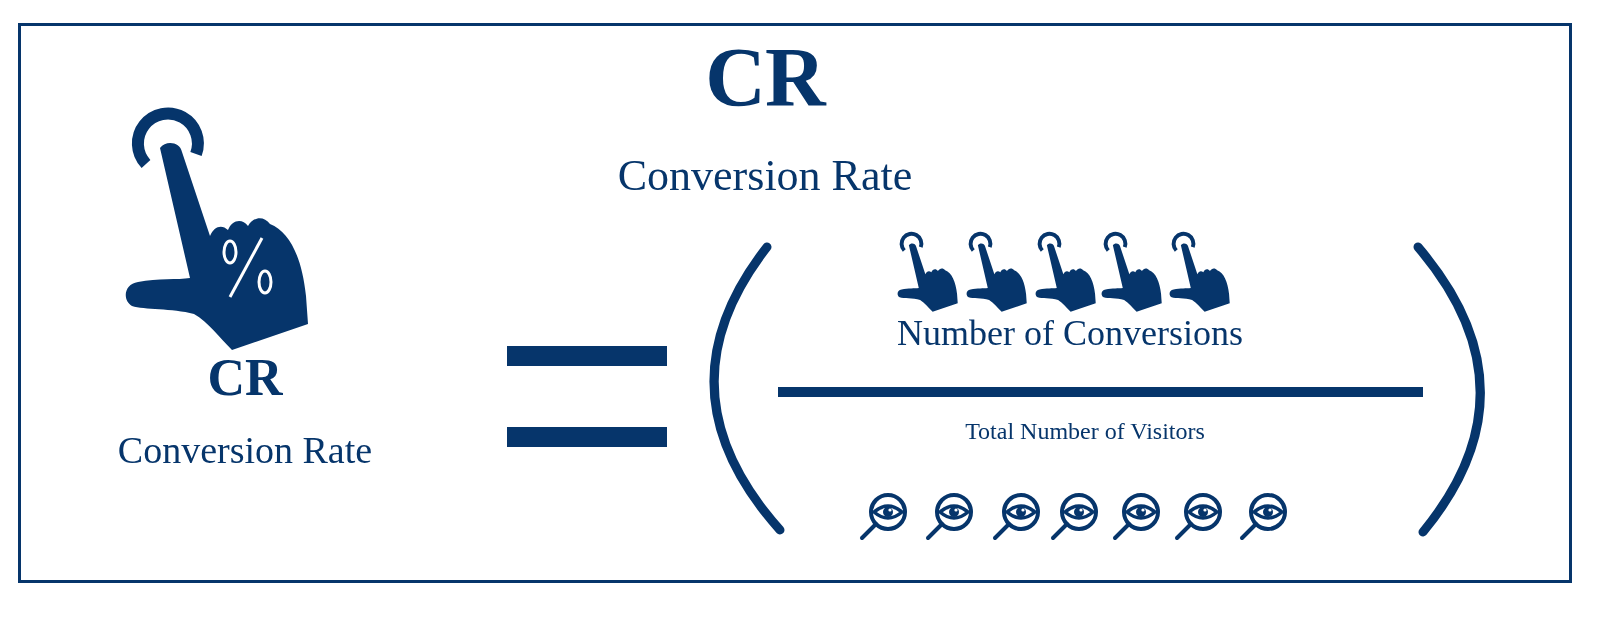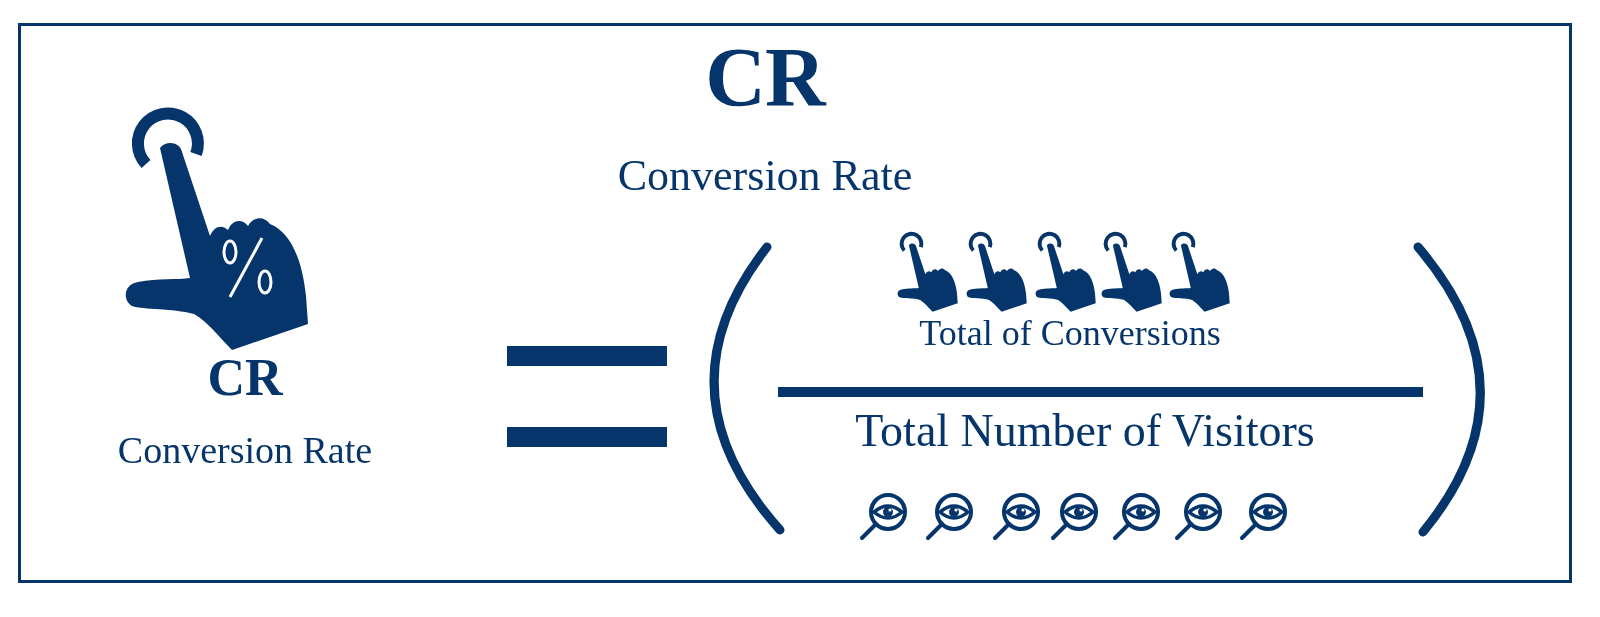--- a/index.html
+++ b/index.html
@@ -11,21 +11,21 @@
     .title-abbr { left: 600px; top: 28px; width: 330px; text-align: center;
                   font-size: 84px; font-weight: bold; line-height: 100px; letter-spacing: -1px; }
     .title-full { left: 520px; top: 148px; width: 490px; text-align: center;
                   font-size: 44px; line-height: 56px; }
     .left-abbr { left: 140px; top: 348px; width: 210px; text-align: center;
                  font-size: 52px; font-weight: bold; line-height: 60px; }
     .left-full { left: 40px; top: 425px; width: 410px; text-align: center;
                  font-size: 38px; line-height: 50px; }
     .eq-bar { position: absolute; left: 507px; width: 160px; height: 20px; background: #06356b; }
     .numer { left: 820px; top: 310px; width: 500px; text-align: center; font-size: 36px; line-height: 46px; }
-    .denom { left: 820px; top: 408px; width: 530px; text-align: center; font-size: 46px; line-height: 46px; }
+    .denom { left: 820px; top: 408px; width: 530px; text-align: center; font-size: 24px; line-height: 46px; }
     .frac-line { position: absolute; left: 778px; top: 387px; width: 645px; height: 10px; background: #06356b; }
     svg.overlay { position: absolute; left: 0; top: 0; }
   </style>
 </head>
 <body>
 
 <div class="frame"></div>
 
 <div class="abs title-abbr">CR</div>
 <div class="abs title-full">Conversion Rate</div>
@@ -89,15 +89,15 @@
     <use href="#eyeglass" transform="translate(1246,492)"></use>
   </g>
 </svg>
 
 <div class="abs left-abbr">CR</div>
 <div class="abs left-full">Conversion Rate</div>
 
 <div class="eq-bar" style="top:346px"></div>
 <div class="eq-bar" style="top:427px"></div>
 
-<div class="abs numer">Total of Conversions</div>
+<div class="abs numer">Number of Conversions</div>
 <div class="frac-line"></div>
 <div class="abs denom">Total Number of Visitors</div>
 
 </body></html>

